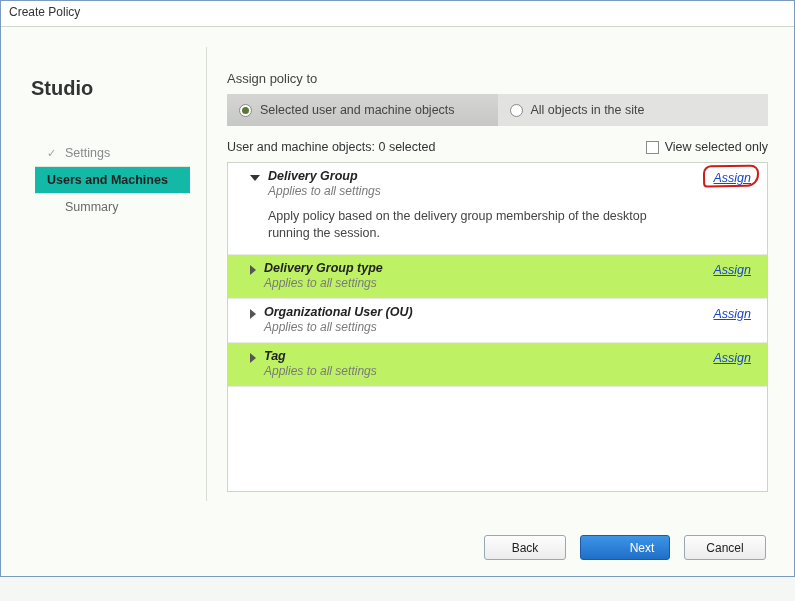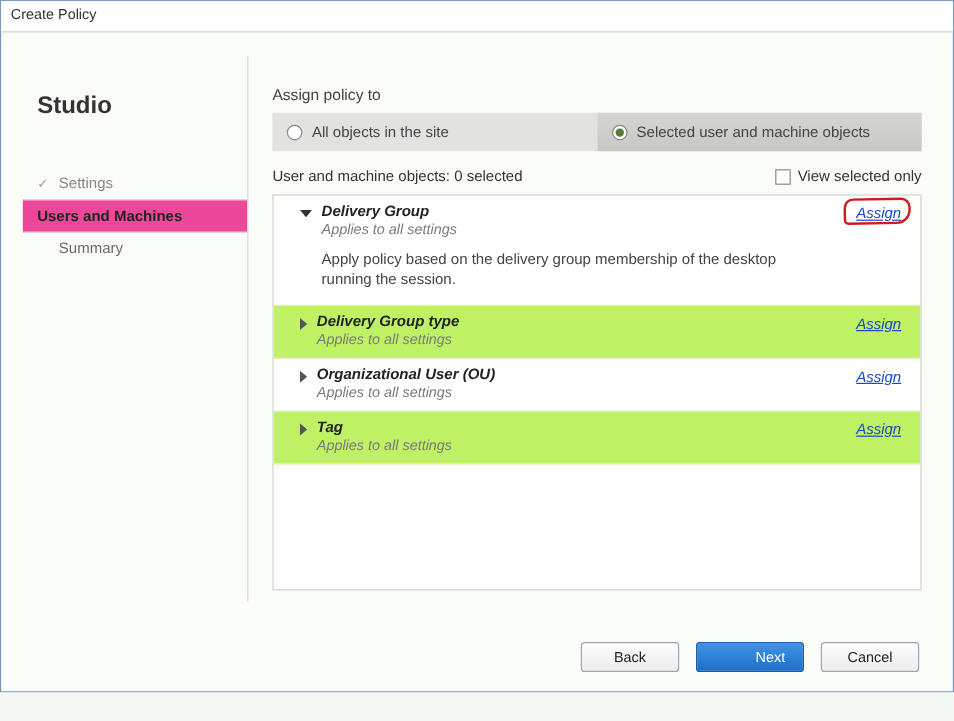--- a/index.html
+++ b/index.html
@@ -34,41 +34,41 @@
   .sidebar {
     width: 205px;
     padding: 50px 18px 0 30px;
   }
   .studio-title {
     font-size: 20px;
     font-weight: 600;
     color: #333;
     margin-bottom: 40px;
   }
-  .steps { list-style: none; padding: 0; margin: 0; }
+  .steps { list-style: none; padding: 0; margin: 16px; }
   .steps li {
     padding: 6px 0;
     font-size: 12.5px;
     color: #6a6a6a;
     cursor: pointer;
     display: flex;
     align-items: center;
     gap: 6px;
   }
   .steps li.done { color: #888; }
   .steps li.done::before {
     content: "✓";
     font-size: 11px;
     color: #9aa59a;
     width: 12px;
   }
   .steps li.current {
     font-weight: 700;
     color: #222;
-    background: #ec4899;
+    background: #14b8a6;
     border-top: 1px solid #e2e7de;
     border-bottom: 1px solid #e2e7de;
     padding-left: 12px;
     margin-left: -12px;
     margin-right: -18px;
   }
   .steps li:not(.done):not(.current)::before {
     content: "";
     width: 12px;
   }
@@ -244,27 +244,27 @@
       </ul>
     </div>
 
     <div class="vdiv"></div>
 
     <div class="main">
 
       <div class="assign-label">Assign policy to</div>
 
       <div class="toggle-row">
+        <div class="toggle-opt selected">
+          <span class="radio checked"></span>
+          <span>Selected user and machine objects</span>
+        </div>
         <div class="toggle-opt">
           <span class="radio"></span>
           <span>All objects in the site</span>
-        </div>
-        <div class="toggle-opt selected">
-          <span class="radio checked"></span>
-          <span>Selected user and machine objects</span>
         </div>
       </div>
 
       <div class="list-header">
         <span>User and machine objects: 0 selected</span>
         <span class="view-sel">
           <span class="chk"></span>
           <span>View selected only</span>
         </span>
       </div>

